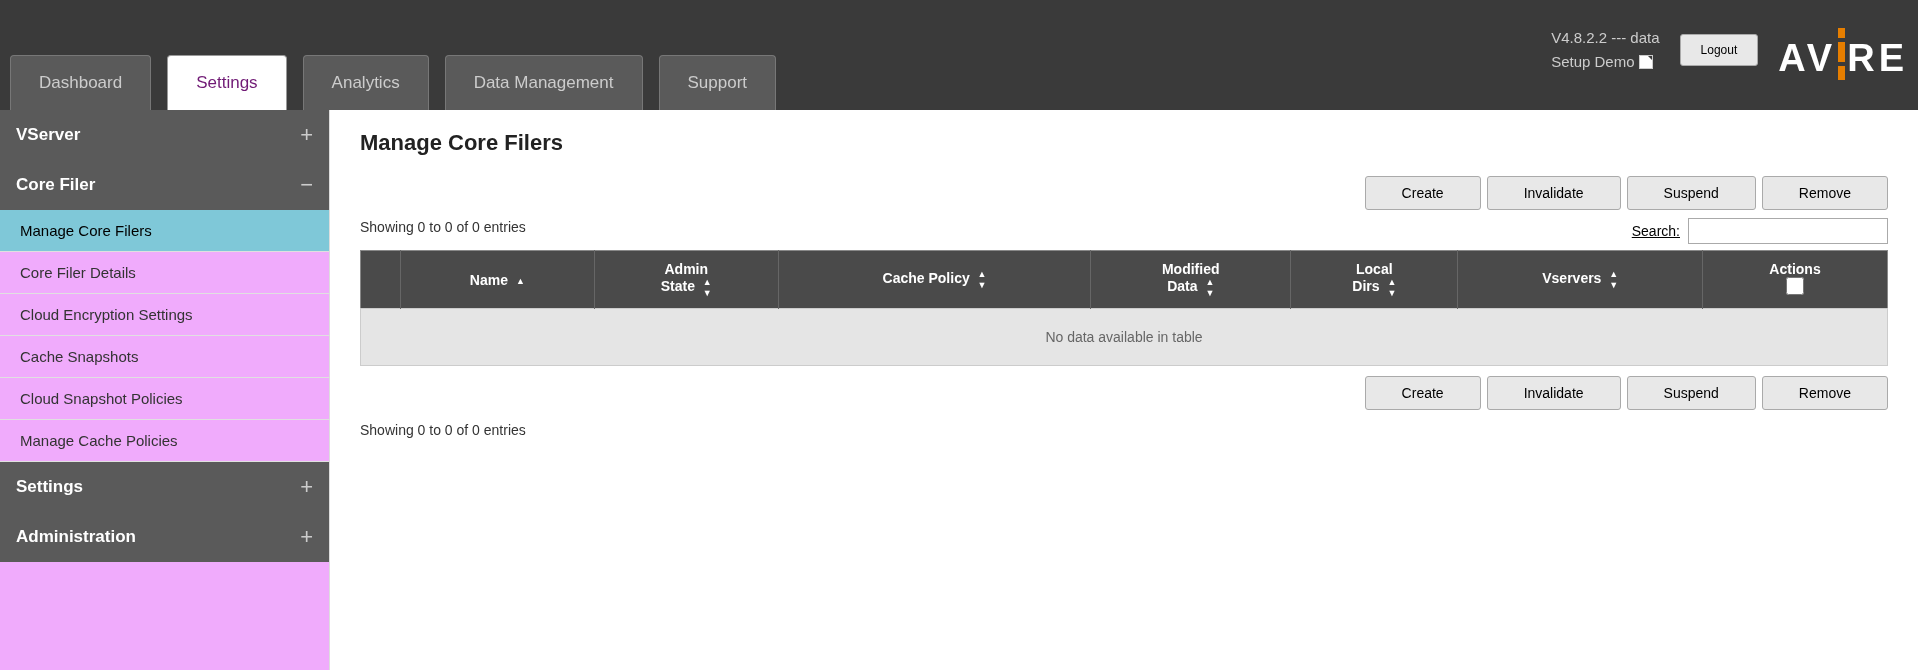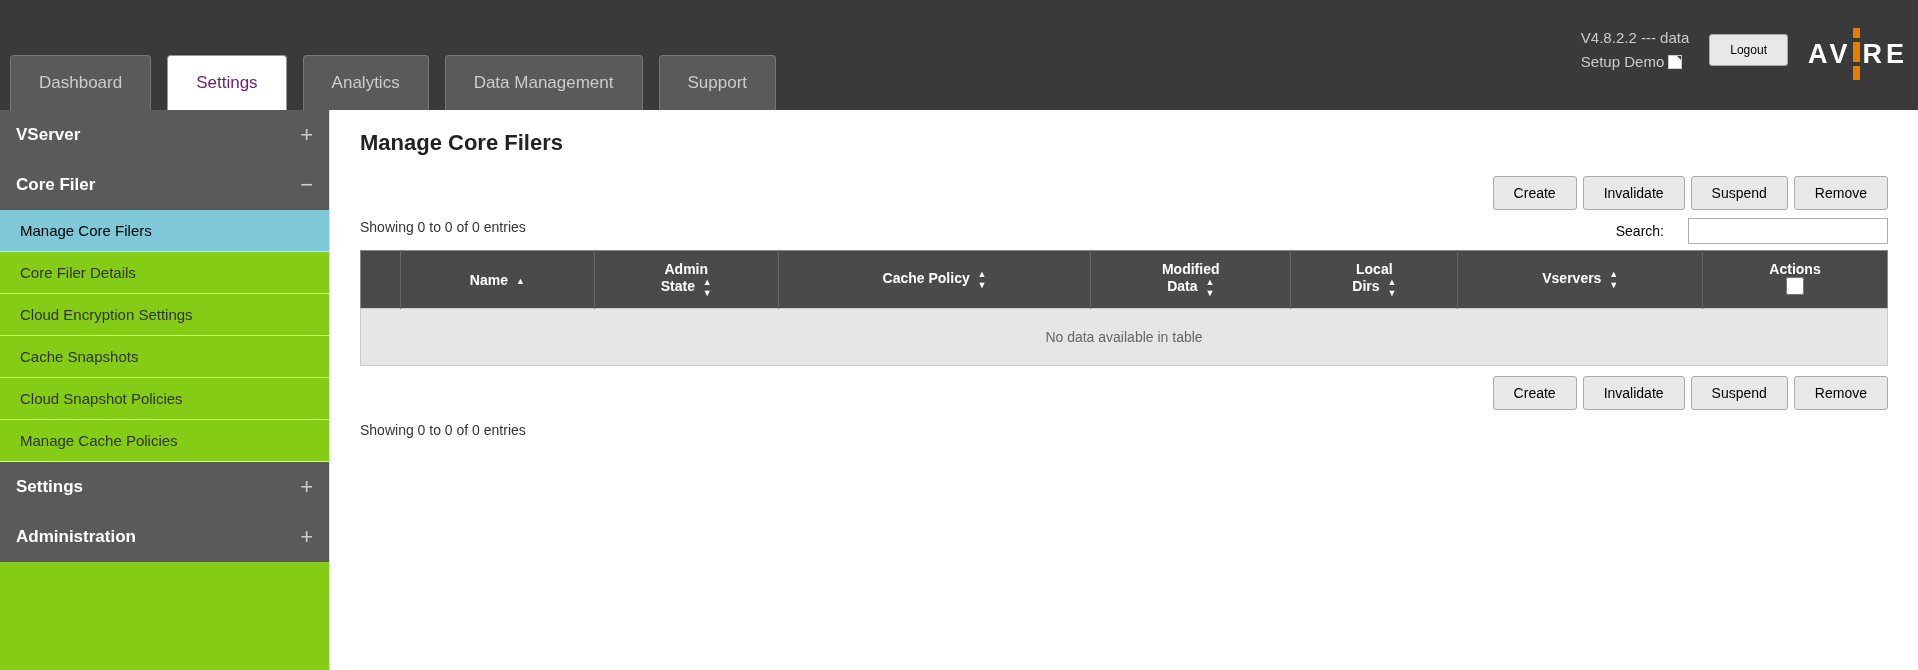--- a/index.html
+++ b/index.html
@@ -59,25 +59,25 @@
       background: #e8e8e8;
       border: 1px solid #aaa;
       padding: 8px 20px;
       cursor: pointer;
       font-size: 12px;
       border-radius: 3px;
     }
 
     .avere-logo {
       color: #fff;
-      font-size: 27px;
+      font-size: 38px;
       font-weight: bold;
       letter-spacing: 4px;
       display: flex;
-      align-items: center;
+      align-items: flex-end;
       margin-top: 8px;
     }
     .avere-logo .bar-icon {
       display: inline-flex;
       flex-direction: column;
       gap: 4px;
       margin: 0 2px;
     }
     .avere-logo .bar-icon span {
       display: block;
@@ -90,21 +90,21 @@
 
     
     .main-layout {
       display: flex;
       min-height: 560px;
     }
 
     
     .sidebar {
       width: 330px;
-      background: #84cc16;
+      background: #f0abfc;
       flex-shrink: 0;
       border-right: 1px solid #ddd;
     }
 
     .sidebar-section-header {
       background: #5a5a5a;
       color: #fff;
       padding: 12px 16px;
       display: flex;
       justify-content: space-between;
@@ -139,21 +139,21 @@
     }
 
     .page-title {
       font-size: 22px;
       font-weight: bold;
       margin-bottom: 20px;
       color: #222;
     }
 
     .btn {
-      padding: 8px 20px;
+      padding: 8px 36px;
       font-size: 14px;
       border: 1px solid #aaa;
       background: #e8e8e8;
       cursor: pointer;
       border-radius: 3px;
       min-width: 80px;
     }
     .btn.btn-primary {
       background: #e8e8e8;
       font-weight: normal;
@@ -163,22 +163,23 @@
     .showing-entries {
       font-size: 14px;
       color: #333;
       margin-bottom: 8px;
     }
 
     .search-bar {
       display: flex;
       justify-content: flex-end;
       align-items: center;
-      gap: 24px;
+      gap: 8px;
       margin-bottom: 6px;
+      text-decoration: underline;
     }
     .search-label { font-size: 14px; }
     .search-input {
       border: 1px solid #aaa;
       padding: 4px 8px;
       font-size: 14px;
       width: 200px;
       background: #fff;
     }
 

